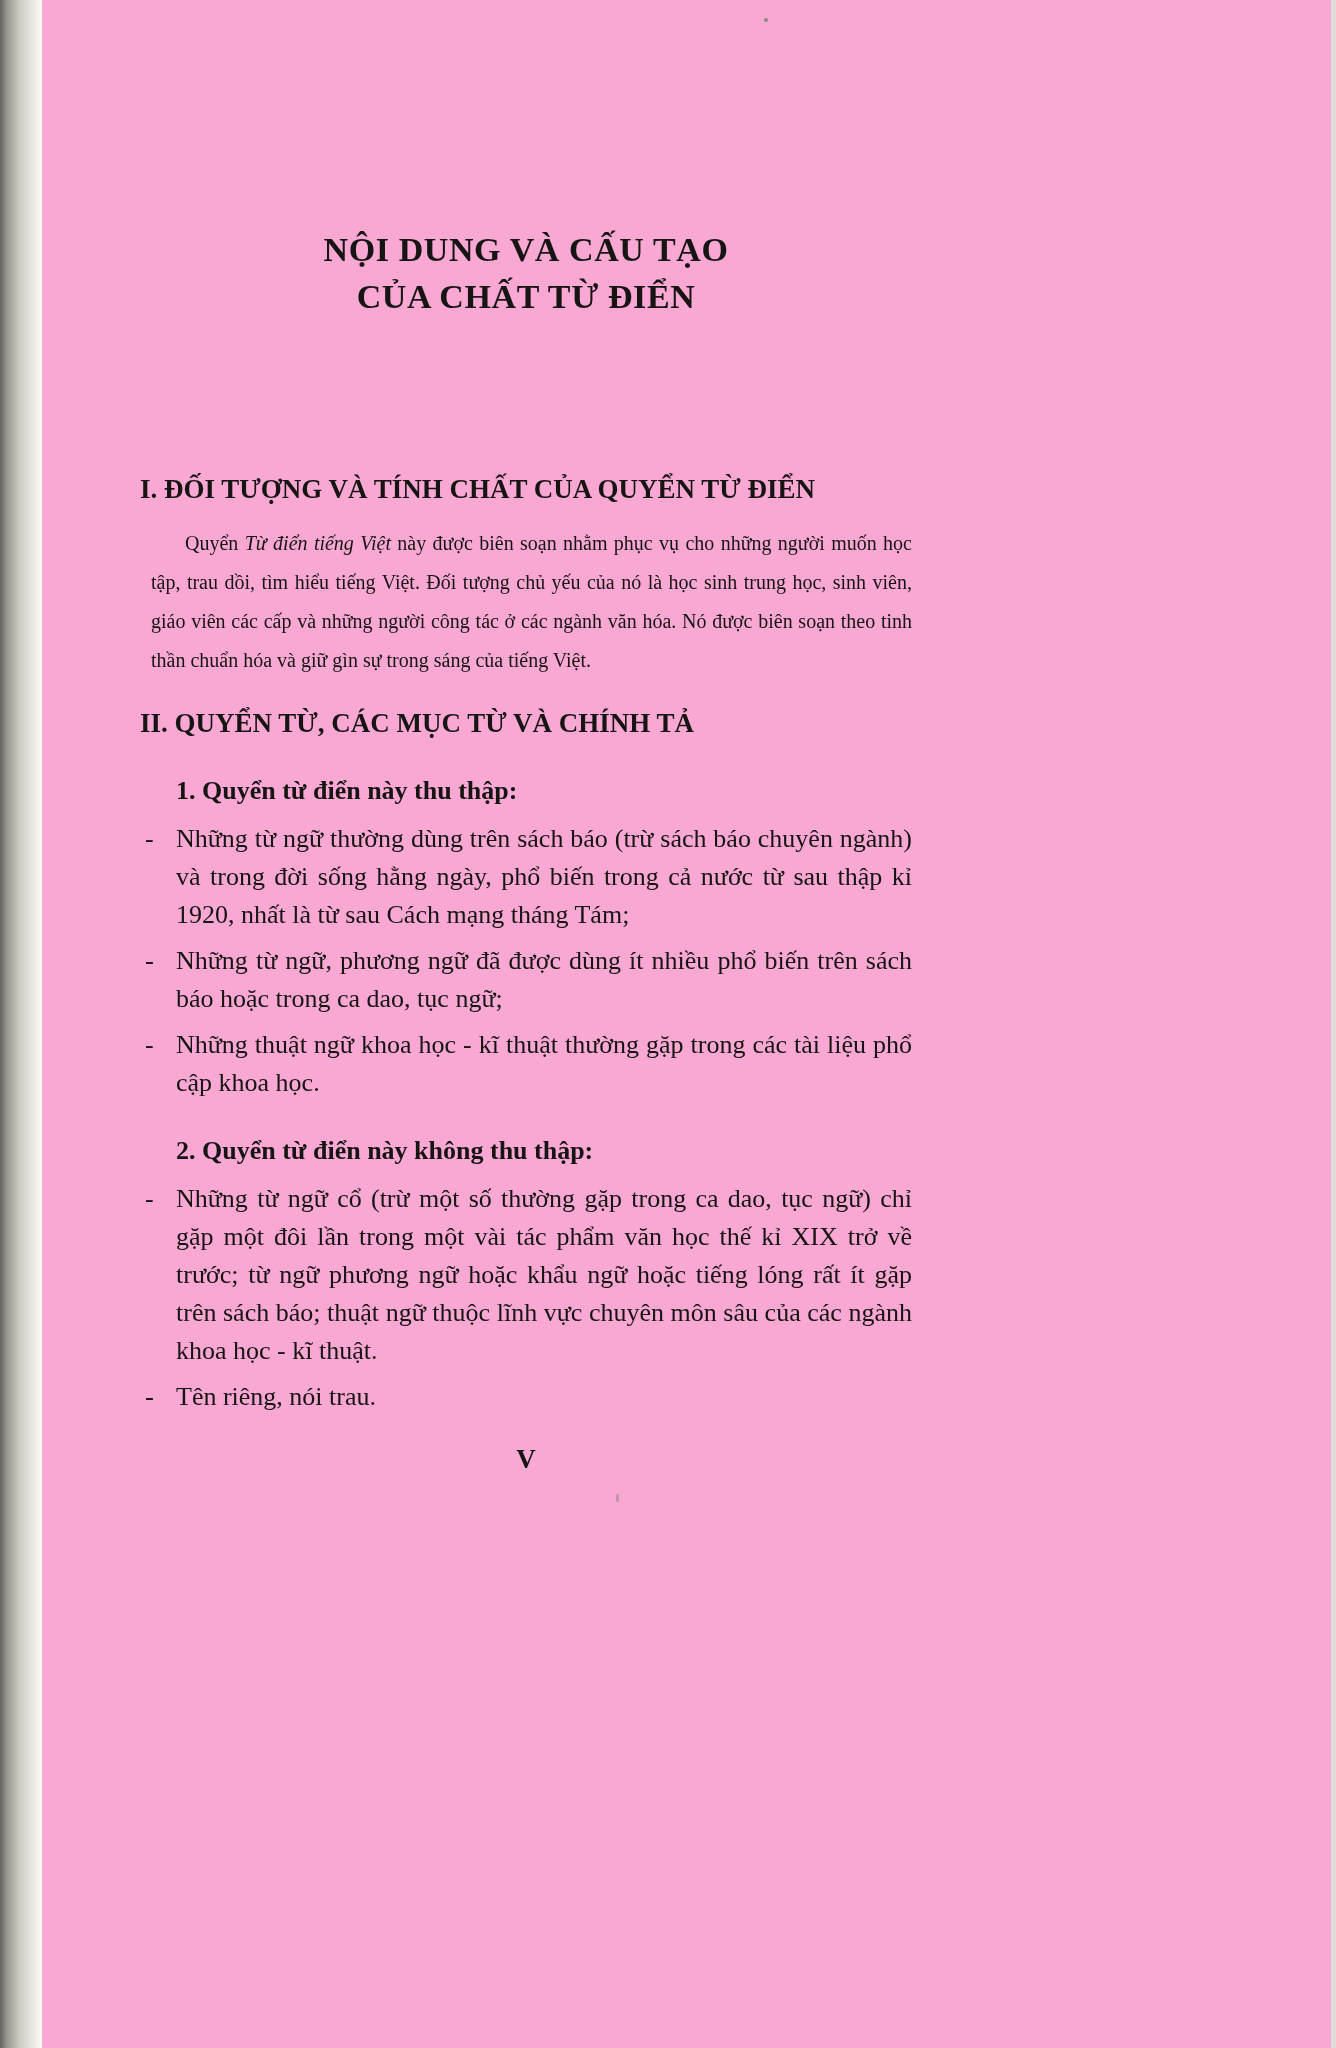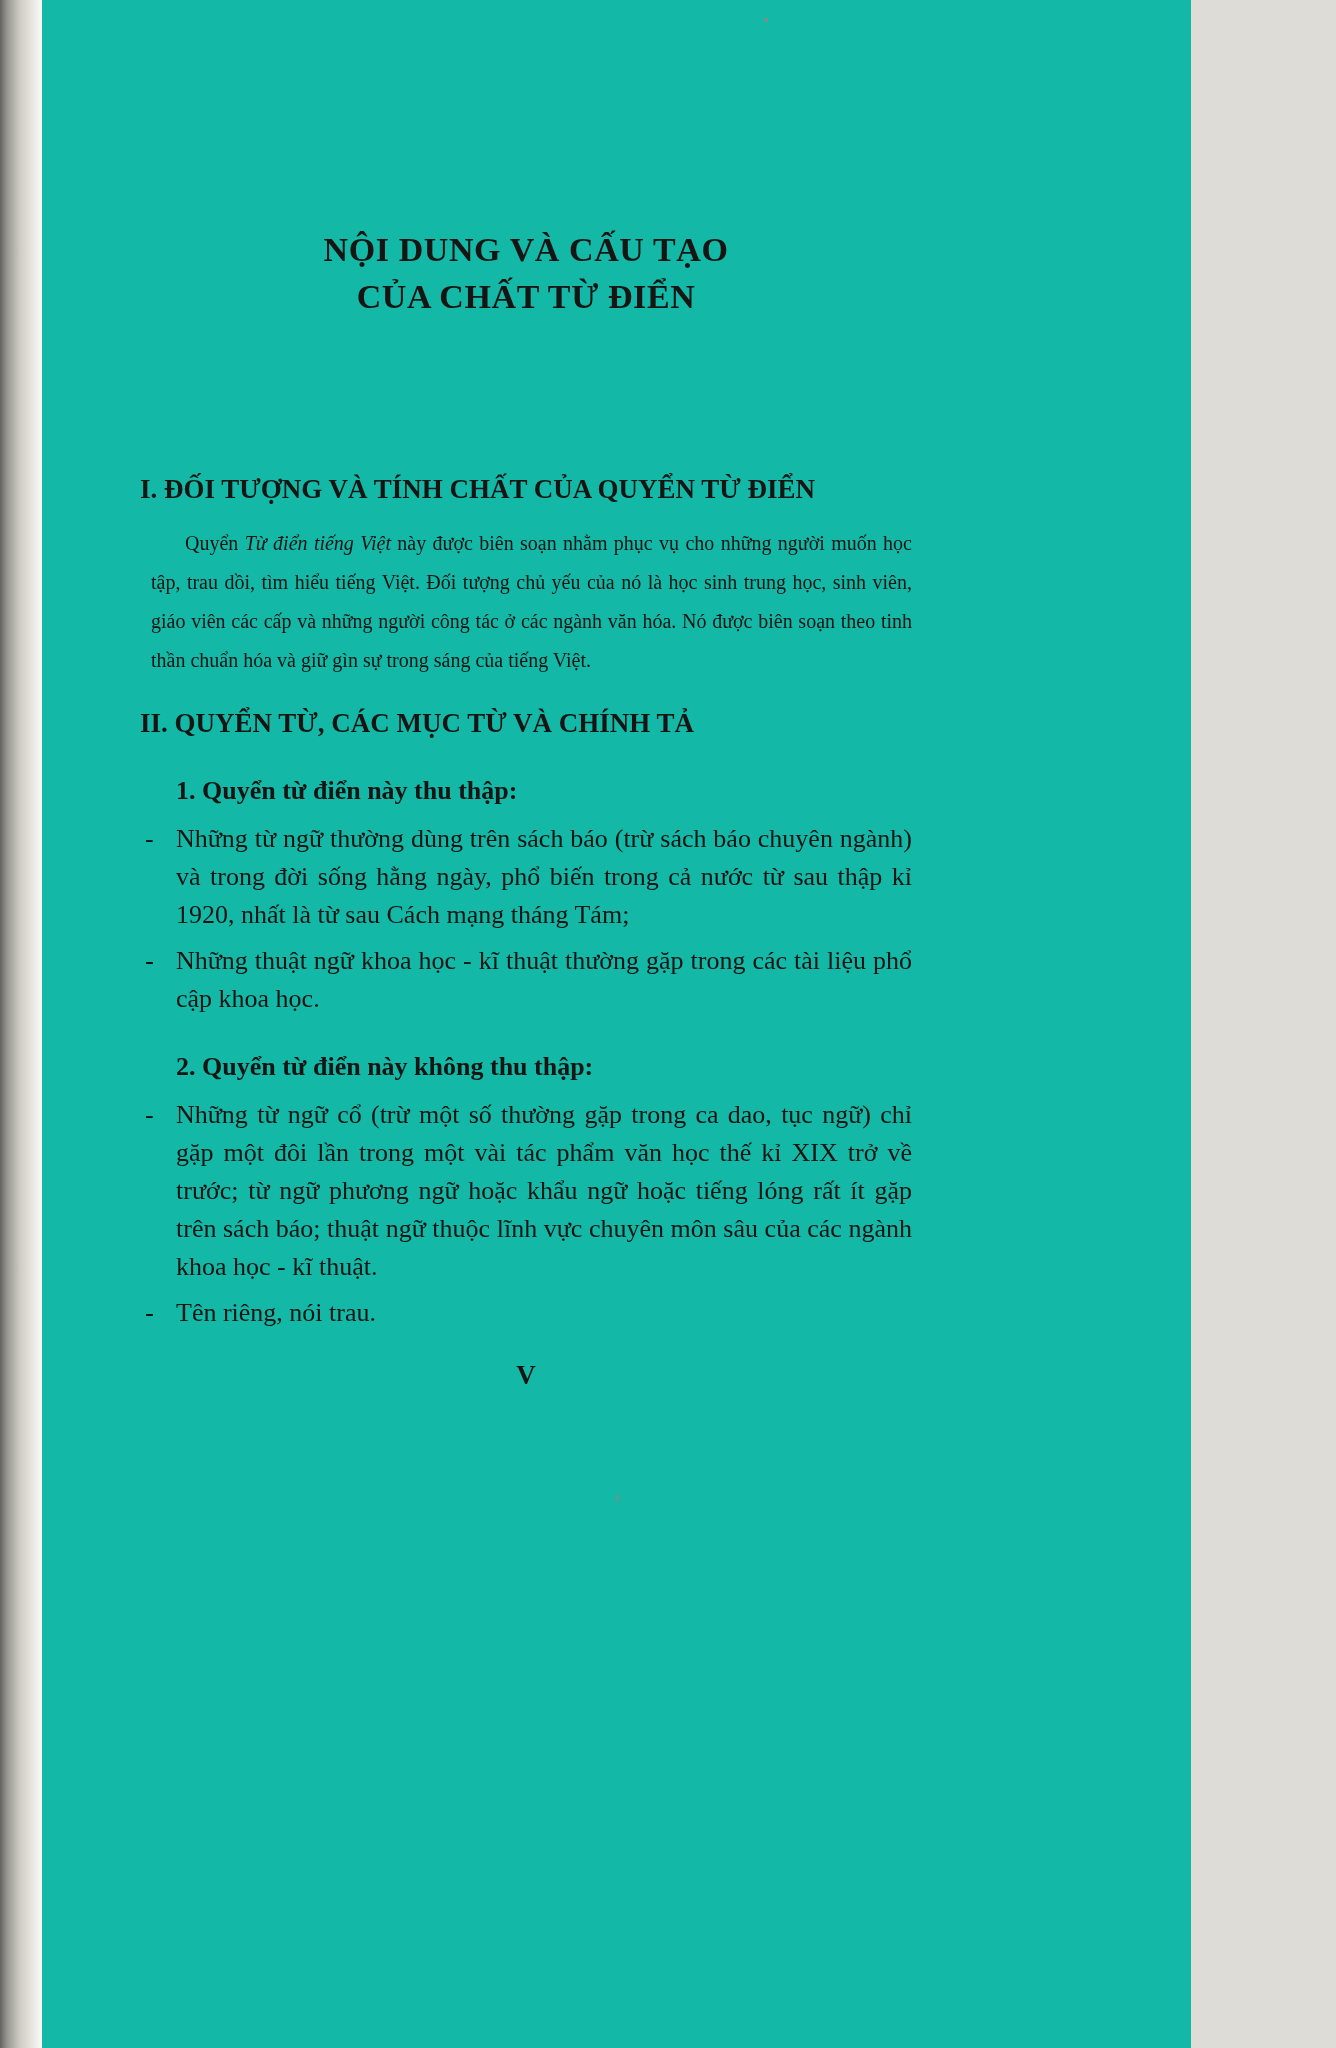--- a/index.html
+++ b/index.html
@@ -3,23 +3,23 @@
 <meta charset="utf-8">
 <style>
   * { margin: 0; padding: 0; box-sizing: border-box; }
   html, body { width: 1336px; height: 2048px; }
   body {
     background: #dedcd6;
     font-family: "Liberation Serif", "DejaVu Serif", serif;
   }
   .page {
     position: relative;
-    width: 1191px;
+    width: 1331px;
     height: 2048px;
-    background: #14b8a6;
+    background: #f9a8d4;
     overflow: hidden;
     color: #171513;
   }
   .binding-shadow {
     position: absolute;
     left: 0; top: 0; bottom: 0;
     width: 42px;
     background: linear-gradient(90deg, #64625d 0px, #989690 7px, #cfccc5 20px, #fcfbf7 42px);
   }
   .artifact {
@@ -113,20 +113,21 @@
     <div class="item-list">
       <div class="list-item">
         <span class="dash-marker">-</span>
         <span>Những từ ngữ thường dùng trên sách báo (trừ sách báo chuyên ngành) và trong đời sống hằng ngày, phổ biến trong cả nước từ sau thập kỉ 1920, nhất là từ sau Cách mạng tháng Tám;</span>
       </div>
       <div class="list-item">
         <span class="dash-marker">-</span>
       </div>
       <div class="list-item">
         <span class="dash-marker">-</span>
+        <span>Những từ ngữ, phương ngữ đã được dùng ít nhiều phổ biến trên sách báo hoặc trong ca dao, tục ngữ;</span>
       </div>
       <div class="list-item">
         <span class="dash-marker">-</span>
         <span>Những thuật ngữ khoa học - kĩ thuật thường gặp trong các tài liệu phổ cập khoa học.</span>
       </div>
     </div>
 
     <h3 class="sub-heading">2. Quyển từ điển này không thu thập:</h3>
 
     <div class="item-list">

